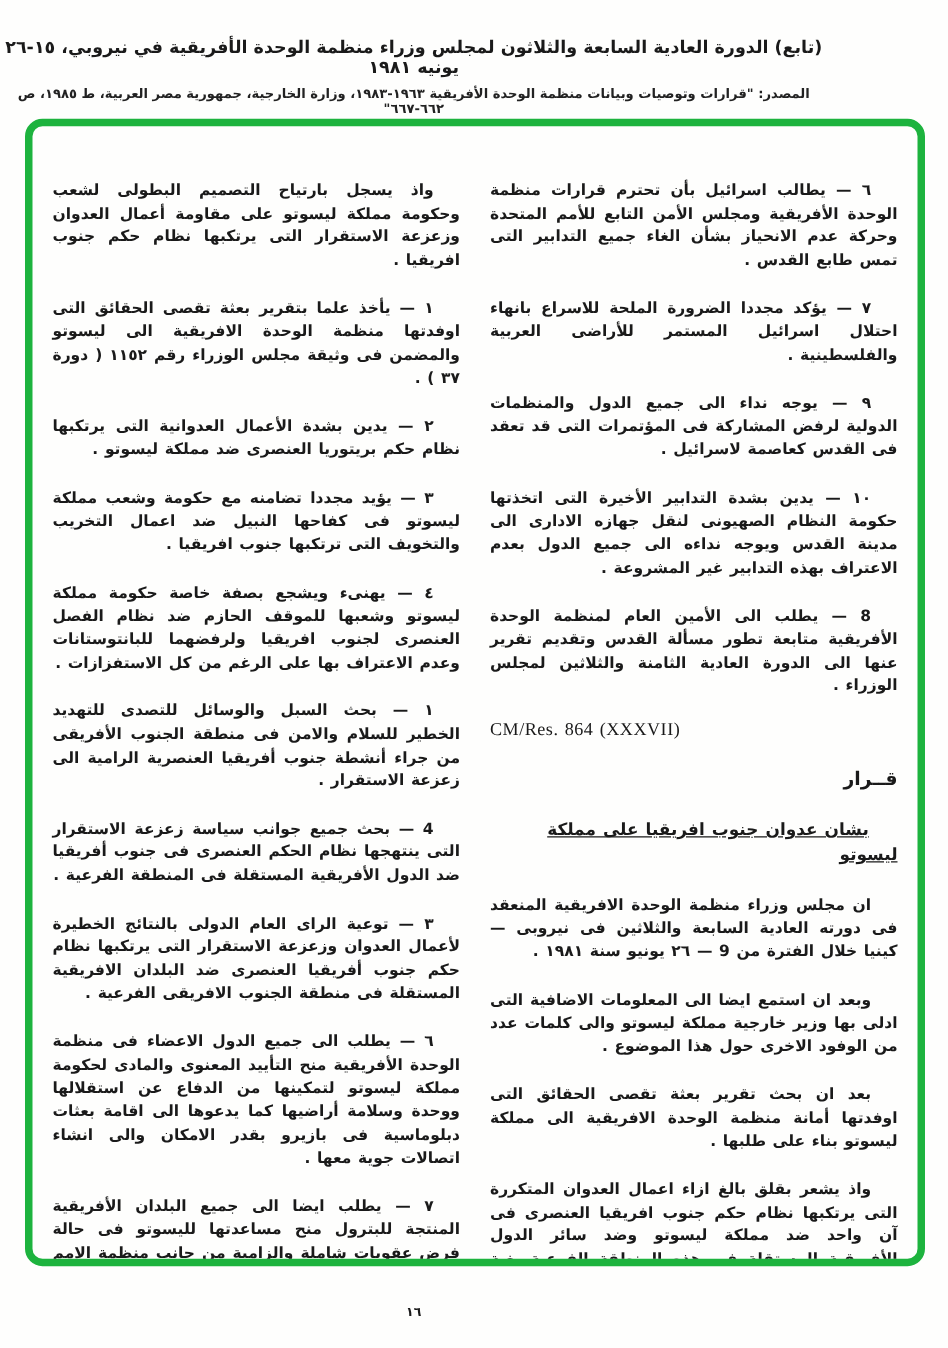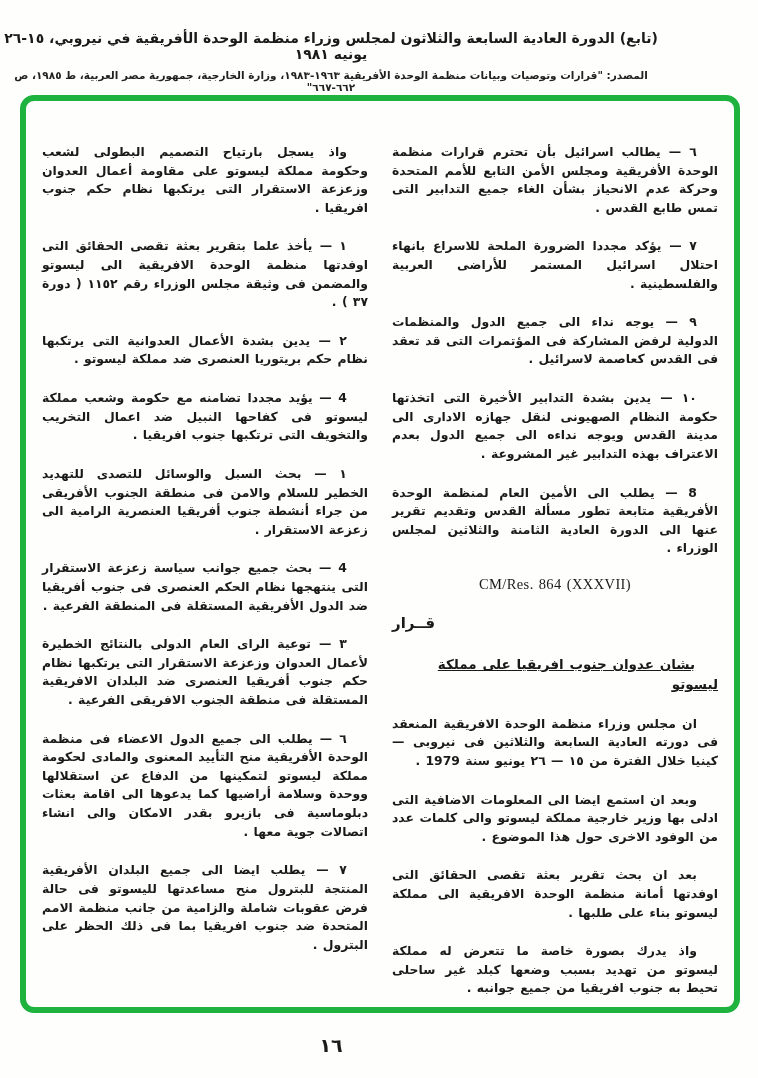--- a/index.html
+++ b/index.html
@@ -56,50 +56,50 @@
     font-weight: 700;
   }
   .col p {
     margin-bottom: 10px;
     text-indent: 1.7em;
     word-spacing: 1px;
     margin-top: 20px;
   }
   .cm-ref {
     direction: ltr;
-    text-align: center;
+    text-align: left;
     text-indent: 0 !important;
     font-family: "Liberation Serif", "DejaVu Serif", serif;
     font-size: 14.5px;
     font-weight: 400;
     letter-spacing: 0.4px;
     margin: 16px 0 16px 0 !important;
   }
   .res-title {
-    text-align: left;
+    text-align: right;
     text-indent: 0 !important;
     font-size: 15px;
     font-weight: 700;
     margin: 4px 0 16px 0 !important;
   }
   .res-subtitle {
     text-align: right;
     font-size: 13.5px;
     font-weight: 700;
     margin-bottom: 16px !important;
     text-decoration: underline;
   }
 
   
   .page-number {
     position: absolute;
     left: 0; bottom: 22px;
     width: 100%;
     text-align: center;
-    font-size: 19px;
+    font-size: 10px;
     font-weight: 700;
     direction: rtl;
   }
 </style>
 </head>
 <body>
 
 <div class="page">
 
   <div class="header">
@@ -112,32 +112,32 @@
 
       <div class="col">
         <p>٦ — يطالب اسرائيل بأن تحترم قرارات منظمة الوحدة الأفريقية ومجلس الأمن التابع للأمم المتحدة وحركة عدم الانحياز بشأن الغاء جميع التدابير التى تمس طابع القدس .</p>
         <p>٧ — يؤكد مجددا الضرورة الملحة للاسراع بانهاء احتلال اسرائيل المستمر للأراضى العربية والفلسطينية .</p>
         <p>٩ — يوجه نداء الى جميع الدول والمنظمات الدولية لرفض المشاركة فى المؤتمرات التى قد تعقد فى القدس كعاصمة لاسرائيل .</p>
         <p>١٠ — يدين بشدة التدابير الأخيرة التى اتخذتها حكومة النظام الصهيونى لنقل جهازه الادارى الى مدينة القدس ويوجه نداءه الى جميع الدول بعدم الاعتراف بهذه التدابير غير المشروعة .</p>
         <p>8 — يطلب الى الأمين العام لمنظمة الوحدة الأفريقية متابعة تطور مسألة القدس وتقديم تقرير عنها الى الدورة العادية الثامنة والثلاثين لمجلس الوزراء .</p>
         <p class="cm-ref">CM/Res. 864 (XXXVII)</p>
         <p class="res-title">قــرار</p>
         <p class="res-subtitle">بشان عدوان جنوب افريقيا على مملكة ليسوتو</p>
-        <p>ان مجلس وزراء منظمة الوحدة الافريقية المنعقد فى دورته العادية السابعة والثلاثين فى نيروبى — كينيا خلال الفترة من ١٥ — ٢٦ يونيو سنة 1979 .</p>
+        <p>ان مجلس وزراء منظمة الوحدة الافريقية المنعقد فى دورته العادية السابعة والثلاثين فى نيروبى — كينيا خلال الفترة من 9 — ٢٦ يونيو سنة ١٩٨١ .</p>
         <p>وبعد ان استمع ايضا الى المعلومات الاضافية التى ادلى بها وزير خارجية مملكة ليسوتو والى كلمات عدد من الوفود الاخرى حول هذا الموضوع .</p>
         <p>بعد ان بحث تقرير بعثة تقصى الحقائق التى اوفدتها أمانة منظمة الوحدة الافريقية الى مملكة ليسوتو بناء على طلبها .</p>
-        <p>واذ يدرك بصورة خاصة ما تتعرض له مملكة ليسوتو من تهديد بسبب وضعها كبلد غير ساحلى تحيط به جنوب افريقيا من جميع جوانبه .</p>
         <p>واذ يشعر بقلق بالغ ازاء اعمال العدوان المتكررة التى يرتكبها نظام حكم جنوب افريقيا العنصرى فى آن واحد ضد مملكة ليسوتو وضد سائر الدول الأفريقية المستقلة فى هذه المنطقة الفرعية بغية زعزعة استقرارها .</p>
       </div>
 
       <div class="col">
         <p>واذ يسجل بارتياح التصميم البطولى لشعب وحكومة مملكة ليسوتو على مقاومة أعمال العدوان وزعزعة الاستقرار التى يرتكبها نظام حكم جنوب افريقيا .</p>
         <p>١ — يأخذ علما بتقرير بعثة تقصى الحقائق التى اوفدتها منظمة الوحدة الافريقية الى ليسوتو والمضمن فى وثيقة مجلس الوزراء رقم ١١٥٢ ( دورة ٣٧ ) .</p>
         <p>٢ — يدين بشدة الأعمال العدوانية التى يرتكبها نظام حكم بريتوريا العنصرى ضد مملكة ليسوتو .</p>
-        <p>4 — يؤيد مجددا تضامنه مع حكومة وشعب مملكة ليسوتو فى كفاحها النبيل ضد اعمال التخريب والتخويف التى ترتكبها جنوب افريقيا .</p>
+        <p>٣ — يؤيد مجددا تضامنه مع حكومة وشعب مملكة ليسوتو فى كفاحها النبيل ضد اعمال التخريب والتخويف التى ترتكبها جنوب افريقيا .</p>
+        <p>٤ — يهنىء ويشجع بصفة خاصة حكومة مملكة ليسوتو وشعبها للموقف الحازم ضد نظام الفصل العنصرى لجنوب افريقيا ولرفضهما للبانتوستانات وعدم الاعتراف بها على الرغم من كل الاستفزازات .</p>
         <p>١ — بحث السبل والوسائل للتصدى للتهديد الخطير للسلام والامن فى منطقة الجنوب الأفريقى من جراء أنشطة جنوب أفريقيا العنصرية الرامية الى زعزعة الاستقرار .</p>
         <p>4 — بحث جميع جوانب سياسة زعزعة الاستقرار التى ينتهجها نظام الحكم العنصرى فى جنوب أفريقيا ضد الدول الأفريقية المستقلة فى المنطقة الفرعية .</p>
         <p>٣ — توعية الراى العام الدولى بالنتائج الخطيرة لأعمال العدوان وزعزعة الاستقرار التى يرتكبها نظام حكم جنوب أفريقيا العنصرى ضد البلدان الافريقية المستقلة فى منطقة الجنوب الافريقى الفرعية .</p>
         <p>٦ — يطلب الى جميع الدول الاعضاء فى منظمة الوحدة الأفريقية منح التأييد المعنوى والمادى لحكومة مملكة ليسوتو لتمكينها من الدفاع عن استقلالها ووحدة وسلامة أراضيها كما يدعوها الى اقامة بعثات دبلوماسية فى بازيرو بقدر الامكان والى انشاء اتصالات جوية معها .</p>
         <p>٧ — يطلب ايضا الى جميع البلدان الأفريقية المنتجة للبترول منح مساعدتها لليسوتو فى حالة فرض عقوبات شاملة والزامية من جانب منظمة الامم المتحدة ضد جنوب افريقيا بما فى ذلك الحظر على البترول .</p>
 
       </div>
 
     </div>
   </div>

